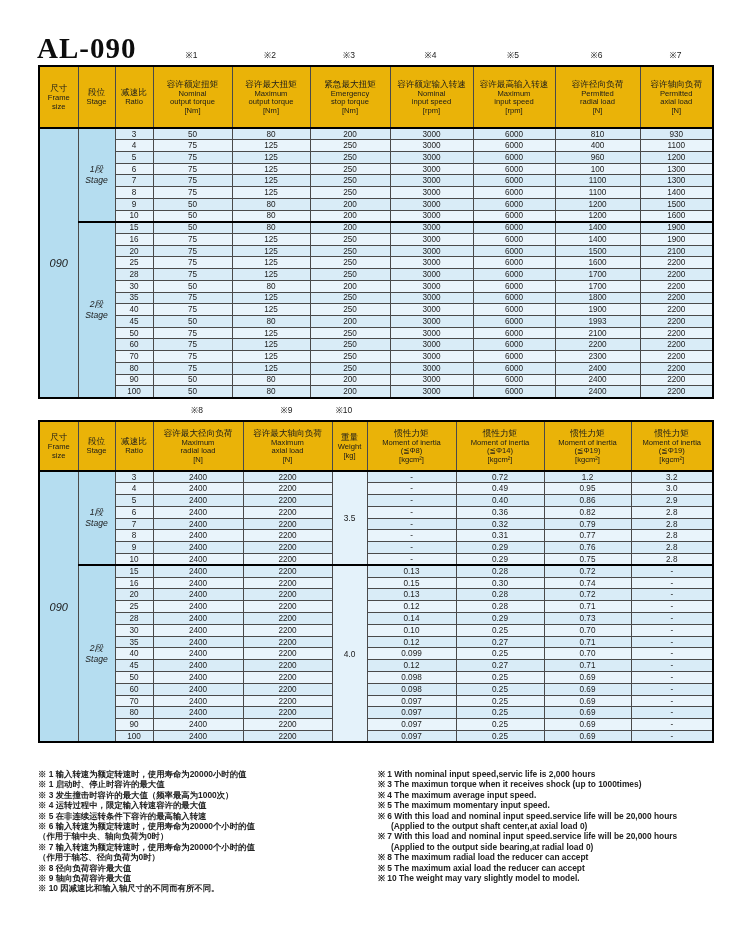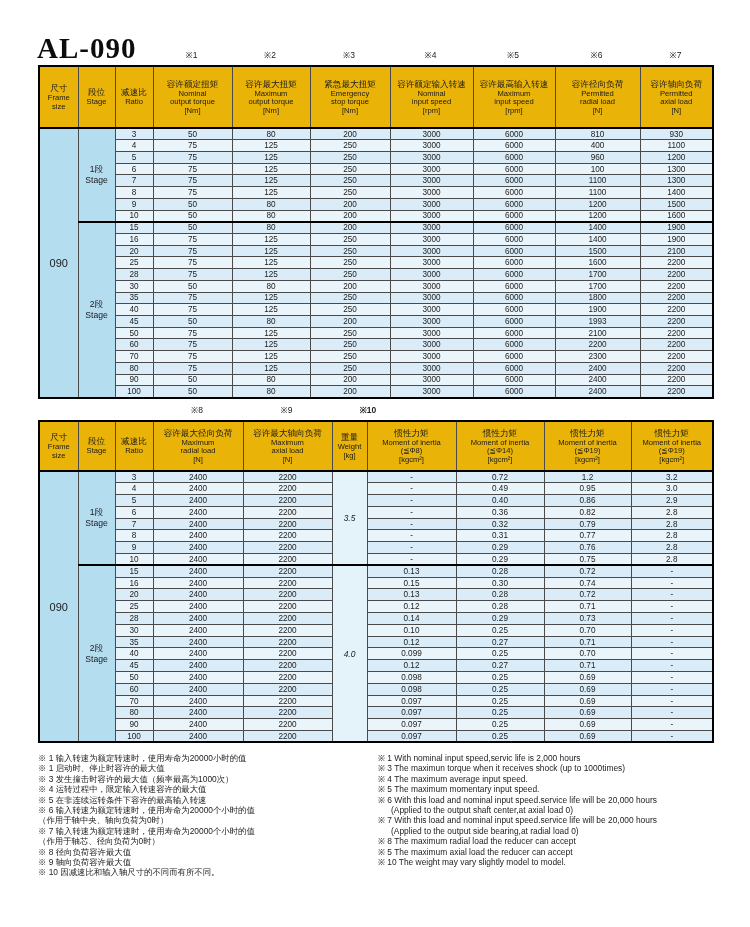--- a/index.html
+++ b/index.html
@@ -22,52 +22,52 @@
     position:absolute; border-collapse:collapse; table-layout:fixed;
     border:2px solid #000;
   }
   table.spec th, table.spec td {
     border:1px solid #4a4a4a; text-align:center; vertical-align:middle;
     padding:0; overflow:hidden;
   }
   table.spec thead th { background:#eab308; border-bottom:2px solid #000; }
   .hl-zh { font-size:8.6px; font-weight:normal; line-height:11px; white-space:nowrap; }
   .hl-en { font-size:7.6px; font-weight:normal; line-height:8.6px; white-space:nowrap; }
-  td.cell-blue { background:#b5ddf0; }
+  td.cell-blue { background:#b5ddf0;font-style:italic; }
   td.cell-frame { font-size:11px; }
   td.cell-stage div { line-height:11px; font-size:8.6px; }
-  td.cell-weight { background:#e4f2fa; font-size:8.4px;font-style:italic; }
+  td.cell-weight { background:#e4f2fa; font-size:8.4px; }
   td.data { font-size:8.2px; color:#222; }
   tr.rA td.data, tr.rA td.cell-ratio { background:#d9ecf7; }
   tr.rB td.data, tr.rB td.cell-ratio { background:#e9f4fb; }
   td.cell-ratio { font-size:8.2px; color:#222; }
   tr.stage-start td { border-top:2px solid #000; }
   .footnotes { position:absolute; top:753px; left:0; width:750px; }
-  .fn-col { position:absolute; top:0; }
+  .fn-col { position:absolute; top:16px;font-weight:bold; }
   .fn-col-zh { left:38px; width:338px; }
   .fn-col-en { left:378px; width:368px; }
   .fn-line { font-size:8.4px; line-height:10.4px; white-space:nowrap; color:#222; }
   .fn-line.cont { padding-left:13px; }
 </style>
 </head>
 <body>
 
 <div class="page">
   <div class="title">AL-090</div>
   <div class="marks-layer" id="marks-layer">
       <span class="ref-mark" style="left: 191.5px; top: 49px;">※1</span>
       <span class="ref-mark" style="left: 270px; top: 49px;">※2</span>
       <span class="ref-mark" style="left: 349px; top: 49px;">※3</span>
       <span class="ref-mark" style="left: 430.5px; top: 49px;">※4</span>
       <span class="ref-mark" style="left: 513px; top: 49px;">※5</span>
       <span class="ref-mark" style="left: 596.5px; top: 49px;">※6</span>
       <span class="ref-mark" style="left: 675.5px; top: 49px;">※7</span>
       <span class="ref-mark" style="left: 197px; top: 404px;">※8</span>
       <span class="ref-mark" style="left: 286.5px; top: 404px;">※9</span>
-      <span class="ref-mark" style="left: 368px; top: 404px; font-weight: bold;">※10</span>
+      <span class="ref-mark" style="left: 344px; top: 404px;">※10</span>
     </div>
   <div id="table1-mount">
       <table class="spec" style="left: 38px; top: 65px; width: 674px;">
         <colgroup>
           <col style="width: 39px;">
           <col style="width: 37px;">
           <col style="width: 38px;">
           <col style="width: 79px;">
           <col style="width: 78px;">
           <col style="width: 80px;">

